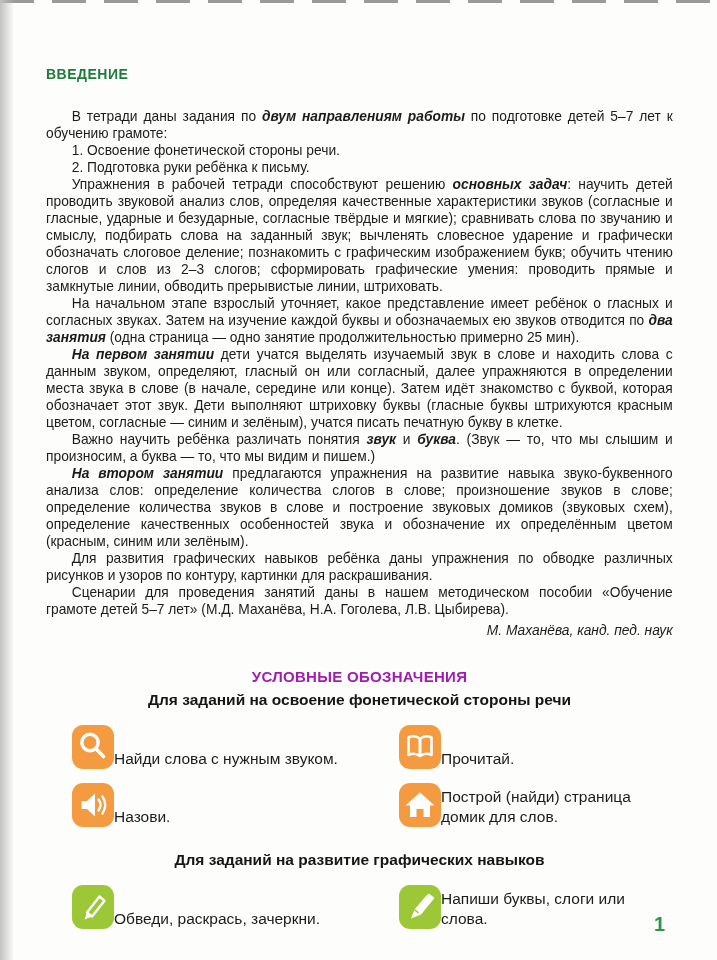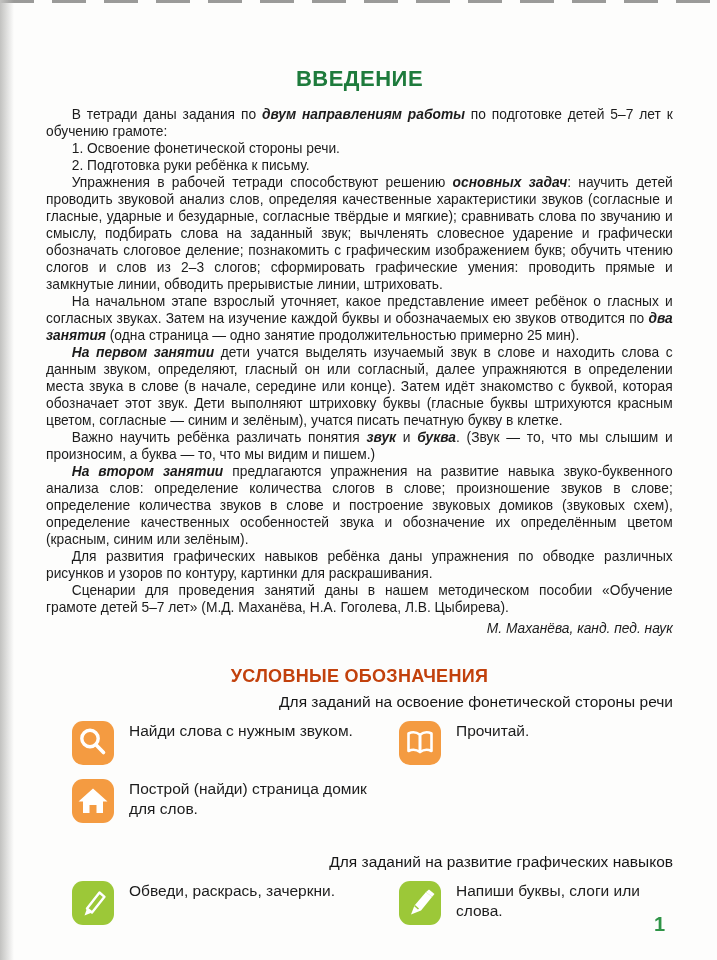--- a/index.html
+++ b/index.html
@@ -21,59 +21,59 @@
     position:absolute;top:0;left:0;right:0;height:3px;
     background:repeating-linear-gradient(90deg,#4a4a48 0 34px,rgba(74,74,72,0) 34px 52px);
     opacity:.55;
   }
   .scan-left-edge{
     position:absolute;top:0;left:0;bottom:0;width:14px;
     background:linear-gradient(90deg,#c2c2c0,rgba(250,250,248,0));
   }
   .content{position:relative;padding:0 44px 0 46px;}
   .page-title{
-    margin:66px 0 13px 0;
-    text-align:center;
-    font-size:22px;font-weight:bold;
+    margin:66px 0 25px 0;
+    text-align:left;
+    font-size:14px;font-weight:bold;
     letter-spacing:.5px;
     color:#1e7b3c;
   }
   
   .bodytext{
     width:682px;
     transform:scaleX(0.919);
     transform-origin:left top;
     font-size:15px;line-height:17px;
   }
   .para{margin:0;text-indent:28px;text-align:justify;}
   .para.list{text-indent:0;padding-left:28px;text-align:left;}
   .para.author{text-indent:0;text-align:right;font-style:italic;margin-top:4px;}
   .bi{font-weight:bold;font-style:italic;}
   .legend-title{
     margin:30px 0 6px 0;
     text-align:center;
-    font-size:18px;font-weight:bold;
+    font-size:15px;font-weight:bold;
     letter-spacing:.3px;
-    color:#c2410c;
+    color:#a21caf;
   }
   .legend-subheading{
     margin:4px 0 10px 0;
-    text-align:right;
-    font-size:15.5px;font-weight:normal;
+    text-align:center;
+    font-size:15.5px;font-weight:bold;
     color:#161616;
   }
   .legend-grid{
     display:grid;
     grid-template-columns:327px 1fr;
     row-gap:8px;
     padding-left:12px;
   }
   .legend-grid.single{grid-template-columns:327px 1fr;row-gap:0;}
   .legend-item{
-    display:flex;align-items:flex-start;gap:15px;
+    display:flex;align-items:flex-end;
     min-height:50px;
     padding-left:14px;
   }
   .icon-tile{
     flex:0 0 42px;width:42px;height:44px;border-radius:11px;
     display:flex;align-items:center;justify-content:center;
   }
   .icon-tile.orange{background:#f49b41;}
   .icon-tile.green{background:#9cc838;}
   .icon-tile svg{display:block;width:42px;height:44px;}
@@ -130,20 +130,30 @@
         <span class="icon-tile orange">
           <svg viewBox="0 0 42 44">
             <path d="M9.5 12.5 C13.5 10.5 17.5 11 21 13.8 L21 31 C17.5 28.5 13.5 28 9.5 30 Z" fill="none" stroke="#fff" stroke-width="2.6" stroke-linejoin="round"></path>
             <path d="M32.5 12.5 C28.5 10.5 24.5 11 21 13.8 L21 31 C24.5 28.5 28.5 28 32.5 30 Z" fill="none" stroke="#fff" stroke-width="2.6" stroke-linejoin="round"></path>
           </svg>
         </span>
         <span class="legend-label">Прочитай.</span>
       </div>
 
 
+      <div class="legend-item">
+        <span class="icon-tile orange">
+          <svg viewBox="0 0 42 44">
+            <path d="M9.5 18 L15 18 L23 10.5 L23 33.5 L15 26 L9.5 26 Z" fill="#fff"></path>
+            <path d="M26.5 16.5 Q30.5 22 26.5 27.5" fill="none" stroke="#fff" stroke-width="2.4" stroke-linecap="round"></path>
+            <path d="M30.5 13.5 Q36 22 30.5 30.5" fill="none" stroke="#fff" stroke-width="2.4" stroke-linecap="round"></path>
+          </svg>
+        </span>
+        <span class="legend-label">Назови.</span>
+      </div>
 
 
       <div class="legend-item">
         <span class="icon-tile orange">
           <svg viewBox="0 0 42 44">
             <path d="M21 9.5 L35.5 22.5 L31 22.5 L31 34 L24.5 34 L24.5 26 L17.5 26 L17.5 34 L11 34 L11 22.5 L6.5 22.5 Z" fill="#fff"></path>
           </svg>
         </span>
         <span class="legend-label">Построй (найди) страница домик для слов.</span>
       </div>

